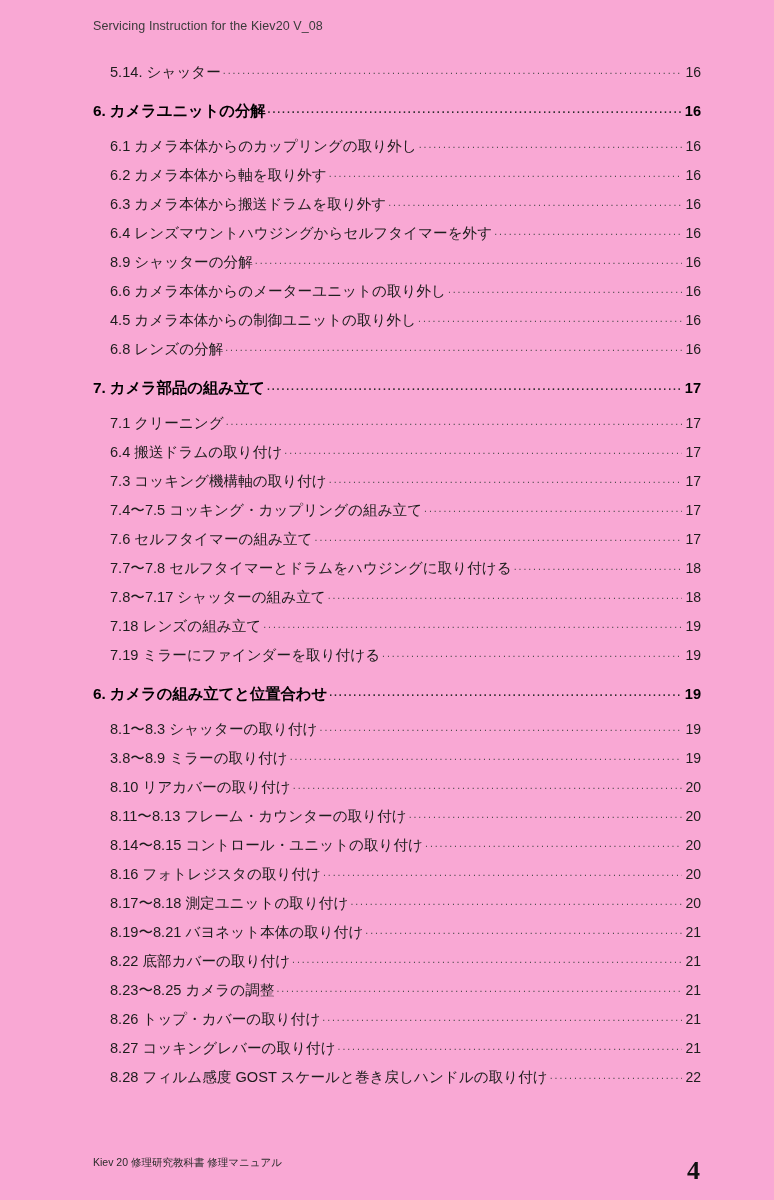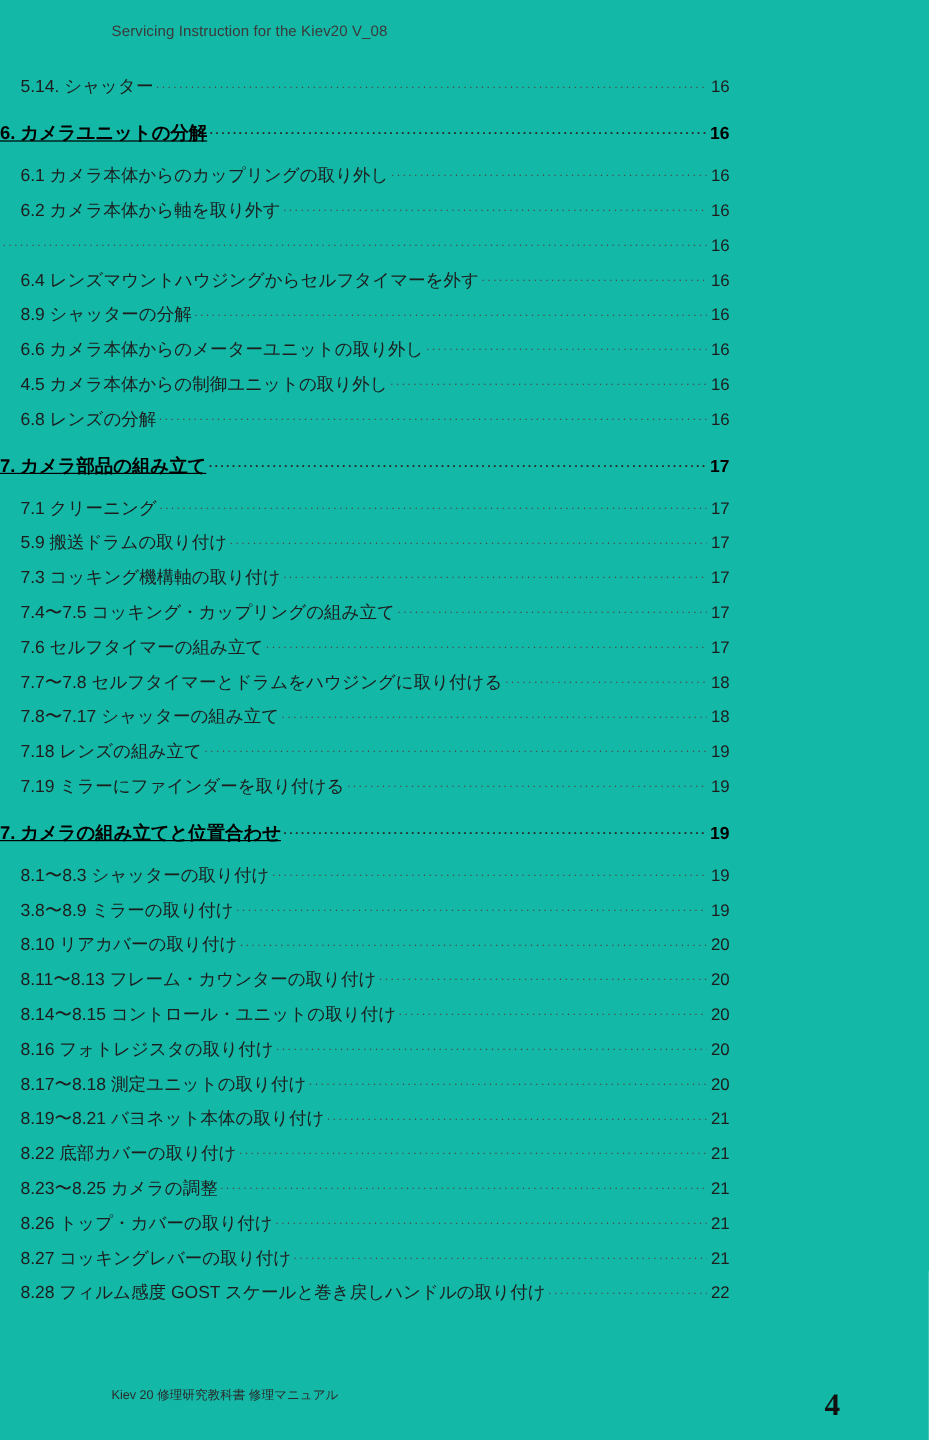--- a/index.html
+++ b/index.html
@@ -11,21 +11,21 @@
     width: 774px;
     height: 1200px;
     position: relative;
     font-family: "Liberation Sans", "DejaVu Sans", sans-serif;
     color: #1a1a1a;
     overflow: hidden;
   }
   .page {
     position: absolute;
     inset: 0;
-    background: #14b8a6;
+    background: #f9a8d4;
   }
 
   
   .doc-header {
     position: absolute;
     left: 93px;
     top: 19px;
     font-size: 12.5px;
     letter-spacing: 0.1px;
     color: #3a3a3a;
@@ -37,20 +37,21 @@
     position: absolute;
     left: 0;
     top: 62px;
     width: 774px;
   }
 
   .toc-row {
     display: flex;
     align-items: baseline;
     width: 608px;
+    margin-left: 93px;
     white-space: nowrap;
   }
 
   
   .leader {
     flex: 1 1 auto;
     position: relative;
     overflow: hidden;
     height: 1em;
     margin: 0 1px 0 2px;
@@ -81,21 +82,21 @@
   .entry .lbl { padding-left: 17px; }
   .entry .pageno { font-size: 14px; }
 
   
   .heading {
     font-weight: bold;
     font-size: 15.4px;
     height: 30px;
     color: #000;
   }
-  .heading .lbl { letter-spacing: -0.1px; text-decoration: underline; }
+  .heading .lbl { letter-spacing: -0.1px; }
   .heading .pageno { font-weight: bold; font-size: 14.6px; }
   .heading .leader::after { color: #2a2a2a; bottom: 0.12em; }
 
   
   .gap-before { margin-top: 10px; }
   .gap-after  { margin-bottom: 5px; }
 
   
   .doc-footer {
     position: absolute;
@@ -138,20 +139,21 @@
         <span class="lbl">6.1 カメラ本体からのカップリングの取り外し</span>
         <span class="leader"></span>
         <span class="pageno">16</span>
       </div>
       <div class="toc-row entry">
         <span class="lbl">6.2 カメラ本体から軸を取り外す</span>
         <span class="leader"></span>
         <span class="pageno">16</span>
       </div>
       <div class="toc-row entry">
+        <span class="lbl">6.3 カメラ本体から搬送ドラムを取り外す</span>
         <span class="leader"></span>
         <span class="pageno">16</span>
       </div>
       <div class="toc-row entry">
         <span class="lbl">6.4 レンズマウントハウジングからセルフタイマーを外す</span>
         <span class="leader"></span>
         <span class="pageno">16</span>
       </div>
       <div class="toc-row entry">
         <span class="lbl">8.9 シャッターの分解</span>
@@ -177,21 +179,21 @@
         <span class="lbl">7. カメラ部品の組み立て</span>
         <span class="leader"></span>
         <span class="pageno">17</span>
       </div>
       <div class="toc-row entry">
         <span class="lbl">7.1 クリーニング</span>
         <span class="leader"></span>
         <span class="pageno">17</span>
       </div>
       <div class="toc-row entry">
-        <span class="lbl">5.9 搬送ドラムの取り付け</span>
+        <span class="lbl">6.4 搬送ドラムの取り付け</span>
         <span class="leader"></span>
         <span class="pageno">17</span>
       </div>
       <div class="toc-row entry">
         <span class="lbl">7.3 コッキング機構軸の取り付け</span>
         <span class="leader"></span>
         <span class="pageno">17</span>
       </div>
       <div class="toc-row entry">
         <span class="lbl">7.4〜7.5 コッキング・カップリングの組み立て</span>
@@ -217,21 +219,21 @@
         <span class="lbl">7.18 レンズの組み立て</span>
         <span class="leader"></span>
         <span class="pageno">19</span>
       </div>
       <div class="toc-row entry">
         <span class="lbl">7.19 ミラーにファインダーを取り付ける</span>
         <span class="leader"></span>
         <span class="pageno">19</span>
       </div>
       <div class="toc-row heading gap-before gap-after">
-        <span class="lbl">7. カメラの組み立てと位置合わせ</span>
+        <span class="lbl">6. カメラの組み立てと位置合わせ</span>
         <span class="leader"></span>
         <span class="pageno">19</span>
       </div>
       <div class="toc-row entry">
         <span class="lbl">8.1〜8.3 シャッターの取り付け</span>
         <span class="leader"></span>
         <span class="pageno">19</span>
       </div>
       <div class="toc-row entry">
         <span class="lbl">3.8〜8.9 ミラーの取り付け</span>

